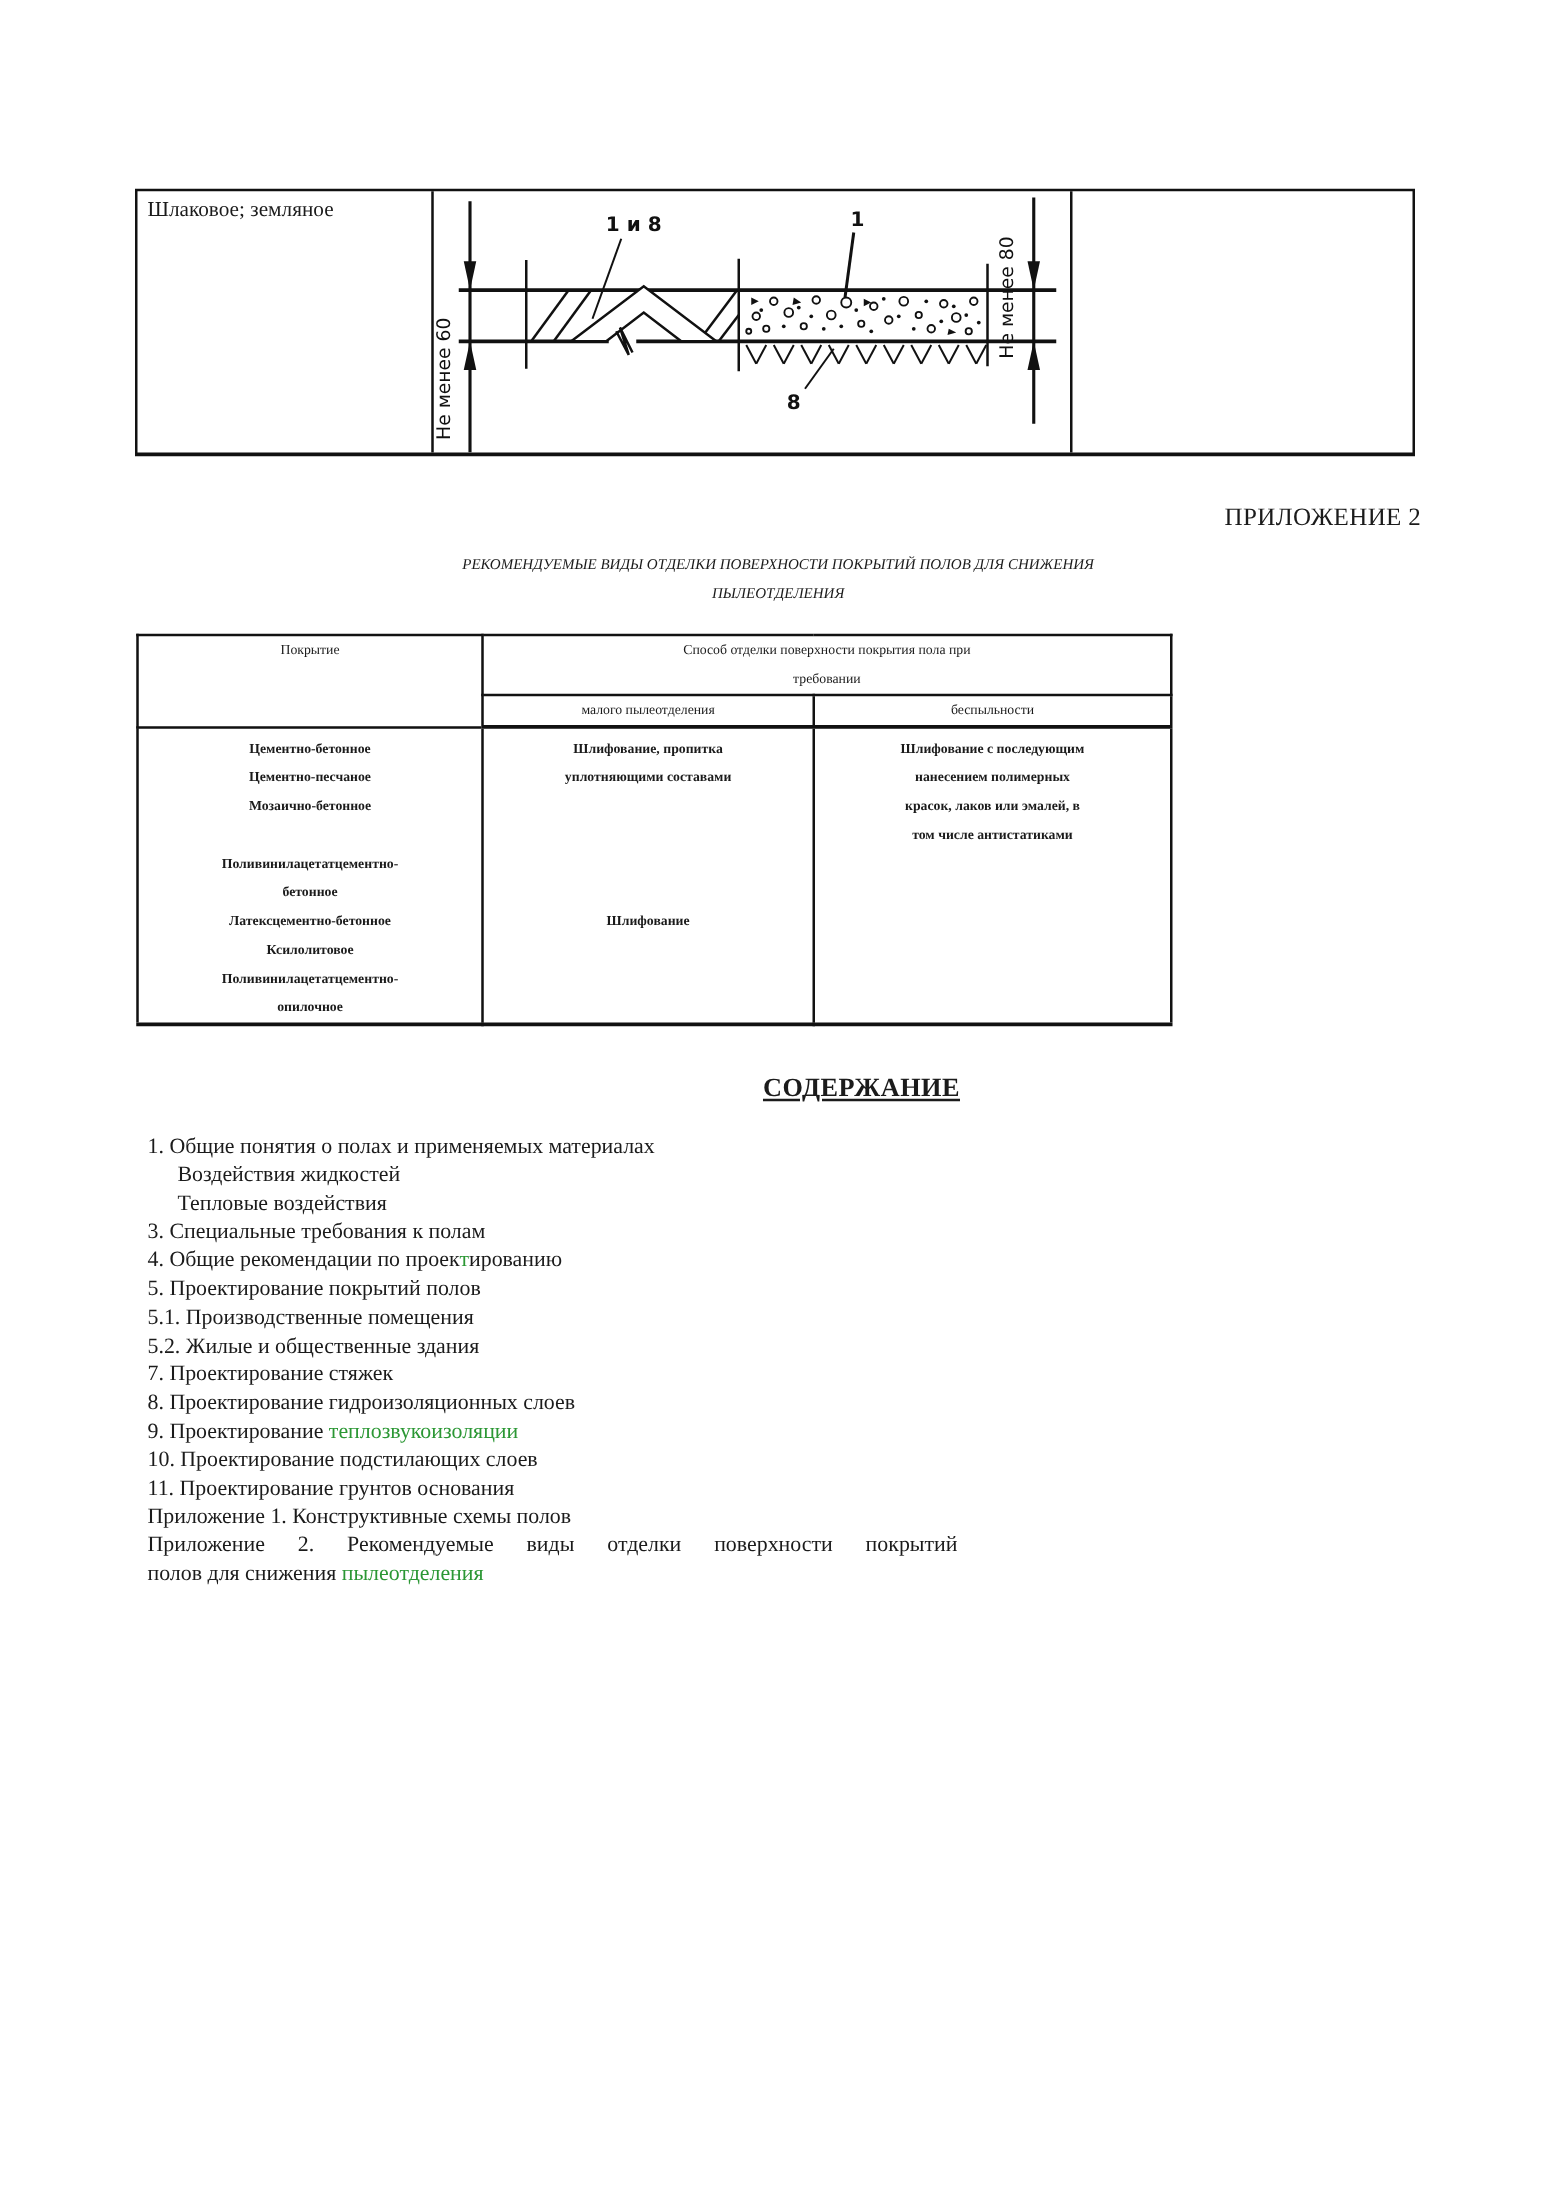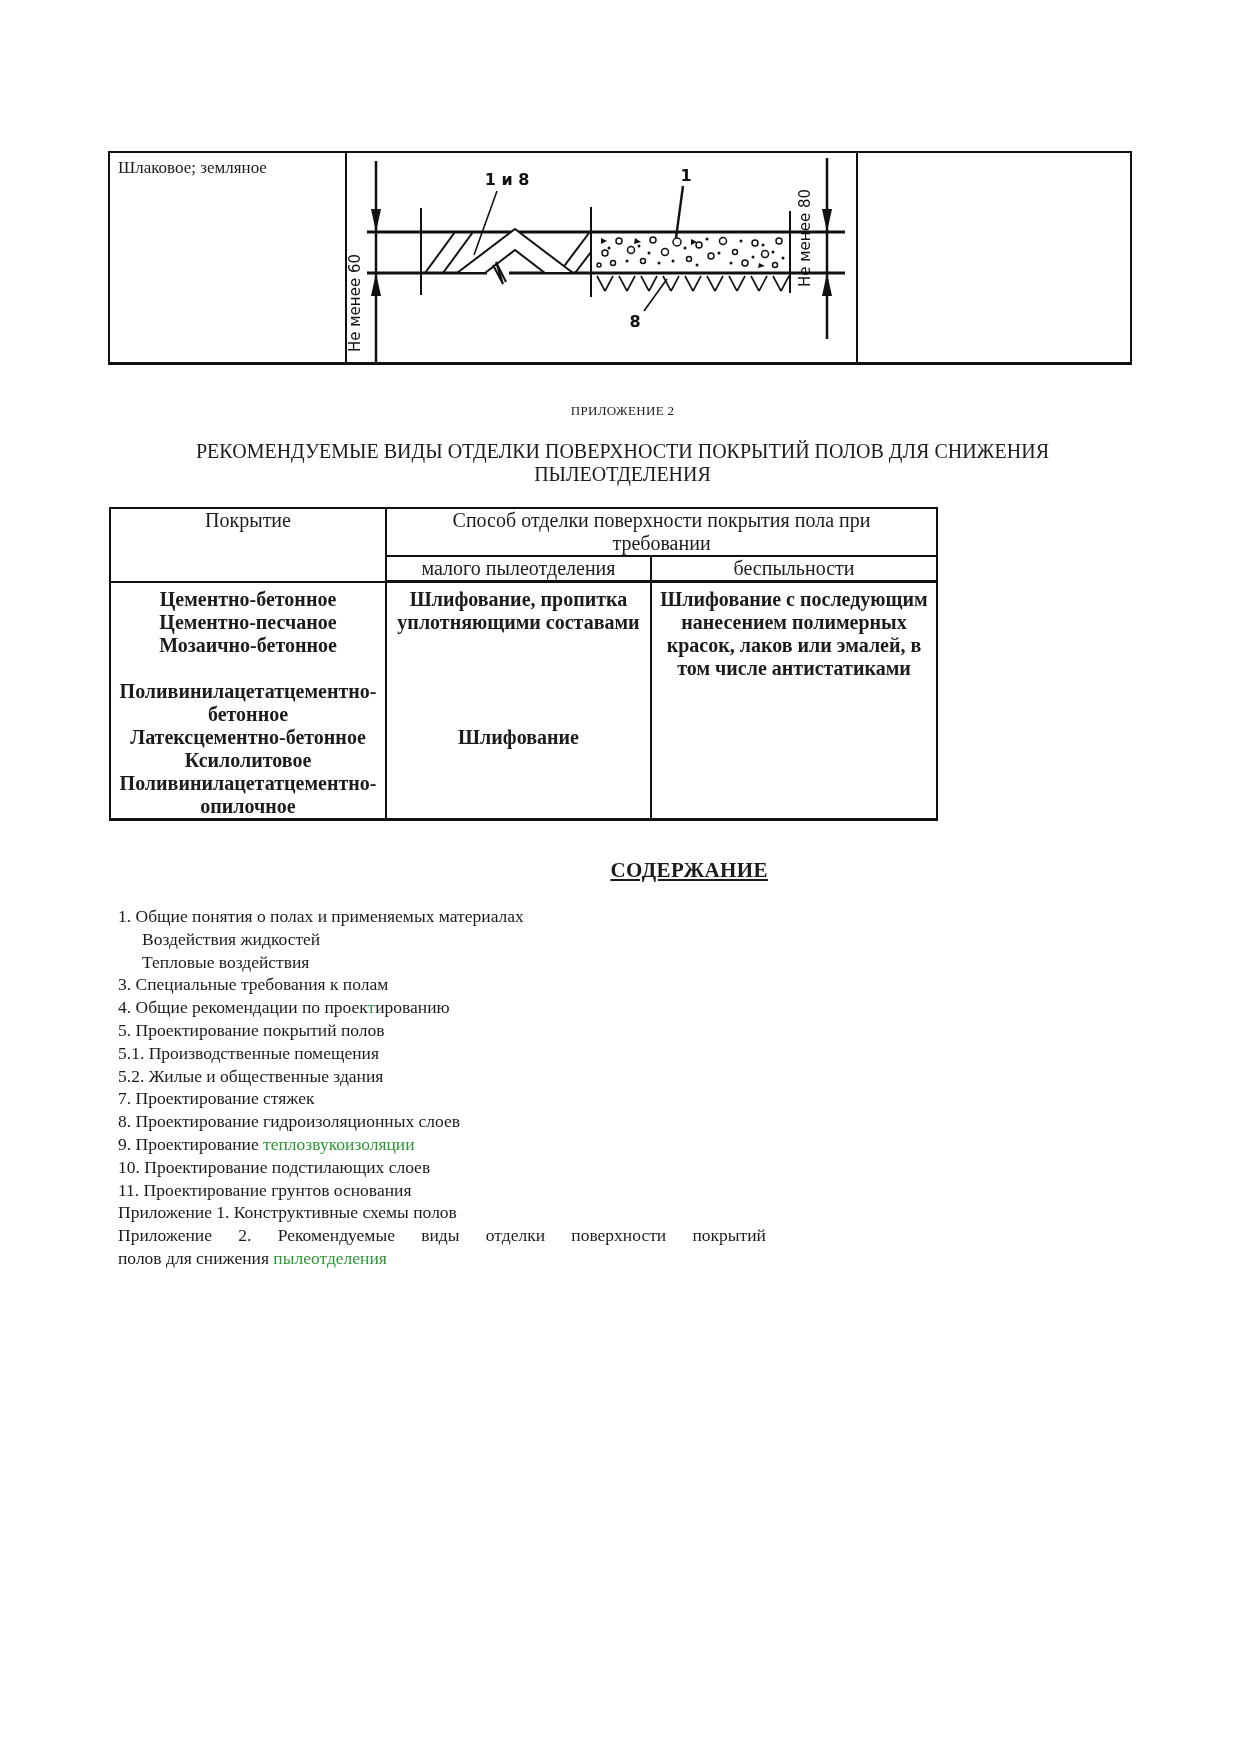--- a/index.html
+++ b/index.html
@@ -10,28 +10,28 @@
   
   .t1{position:absolute;left:108px;top:151px;width:1024px;height:214px;
       border:2px solid #111;border-bottom-width:3px;box-sizing:border-box;background:#fff;}
   .t1 .vdiv{position:absolute;top:0;bottom:0;width:2px;background:#111;}
   .t1 .vdiv.d1{left:235px;}
   .t1 .vdiv.d2{left:746px;}
   .t1-label{position:absolute;left:8px;top:4px;font-size:17px;line-height:22px;}
   .diagram{position:absolute;left:237px;top:0px;width:509px;height:209px;}
 
   
-  .appendix{position:absolute;left:108px;top:403px;width:1029px;text-align:center;
-            font-size:13px;letter-spacing:.3px;}
+  .appendix{position:absolute;left:108px;top:403px;width:1029px;text-align:right;
+            font-size:20px;letter-spacing:.3px;}
   .doc-title{position:absolute;left:108px;top:440px;width:1029px;text-align:center;
-             font-size:20px;line-height:23px;}
+             font-size:12px;line-height:23px;font-style:italic;}
 
   
   table.t2{position:absolute;left:109px;top:507px;border-collapse:collapse;table-layout:fixed;
-           font-size:20px;line-height:23px;text-align:center;color:var(--ink);}
+           font-size:11px;line-height:23px;text-align:center;color:var(--ink);}
   table.t2 td{border:2px solid #111;padding:0;vertical-align:top;box-sizing:border-box;}
   table.t2 .hdr1{height:46px;padding-top:2px;}
   table.t2 .hdr2 td{height:24px;border-bottom-width:3px;}
   table.t2 .body td{height:230px;padding-top:5px;font-weight:bold;}
   table.t2 td.c1{width:276px;}
   table.t2 td.c2{width:265px;margin-left:16px;}
   table.t2 td.c3{width:286px;}
   table.t2{border:2px solid #111;border-bottom-width:3px;}
   .line{min-height:23px;}
 

